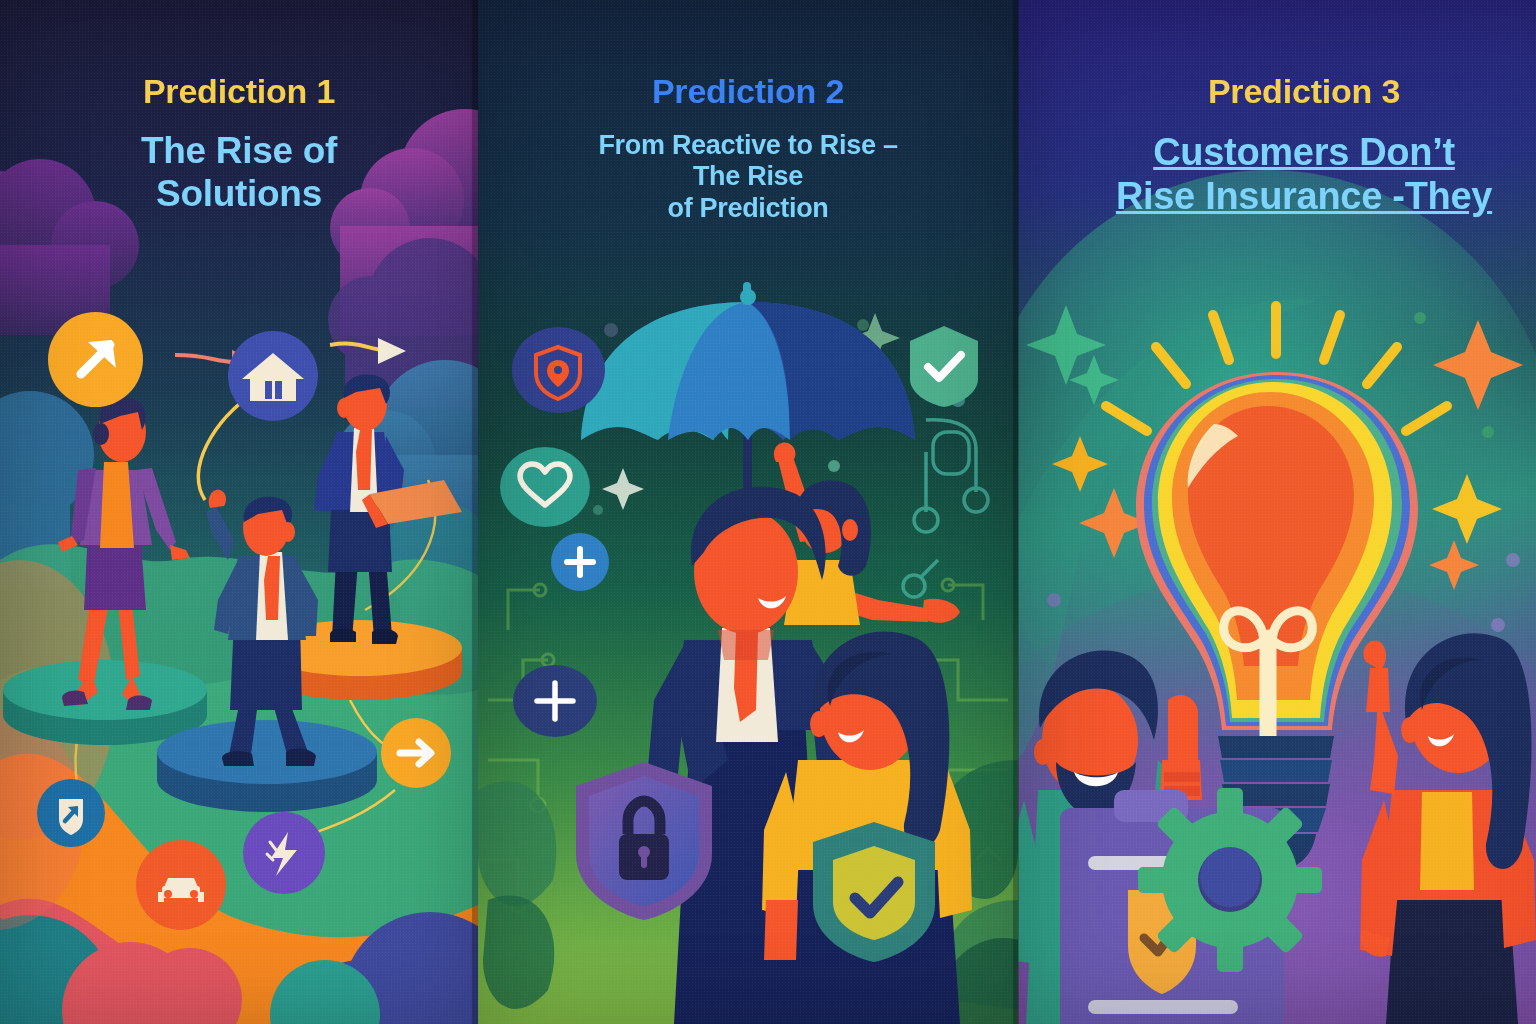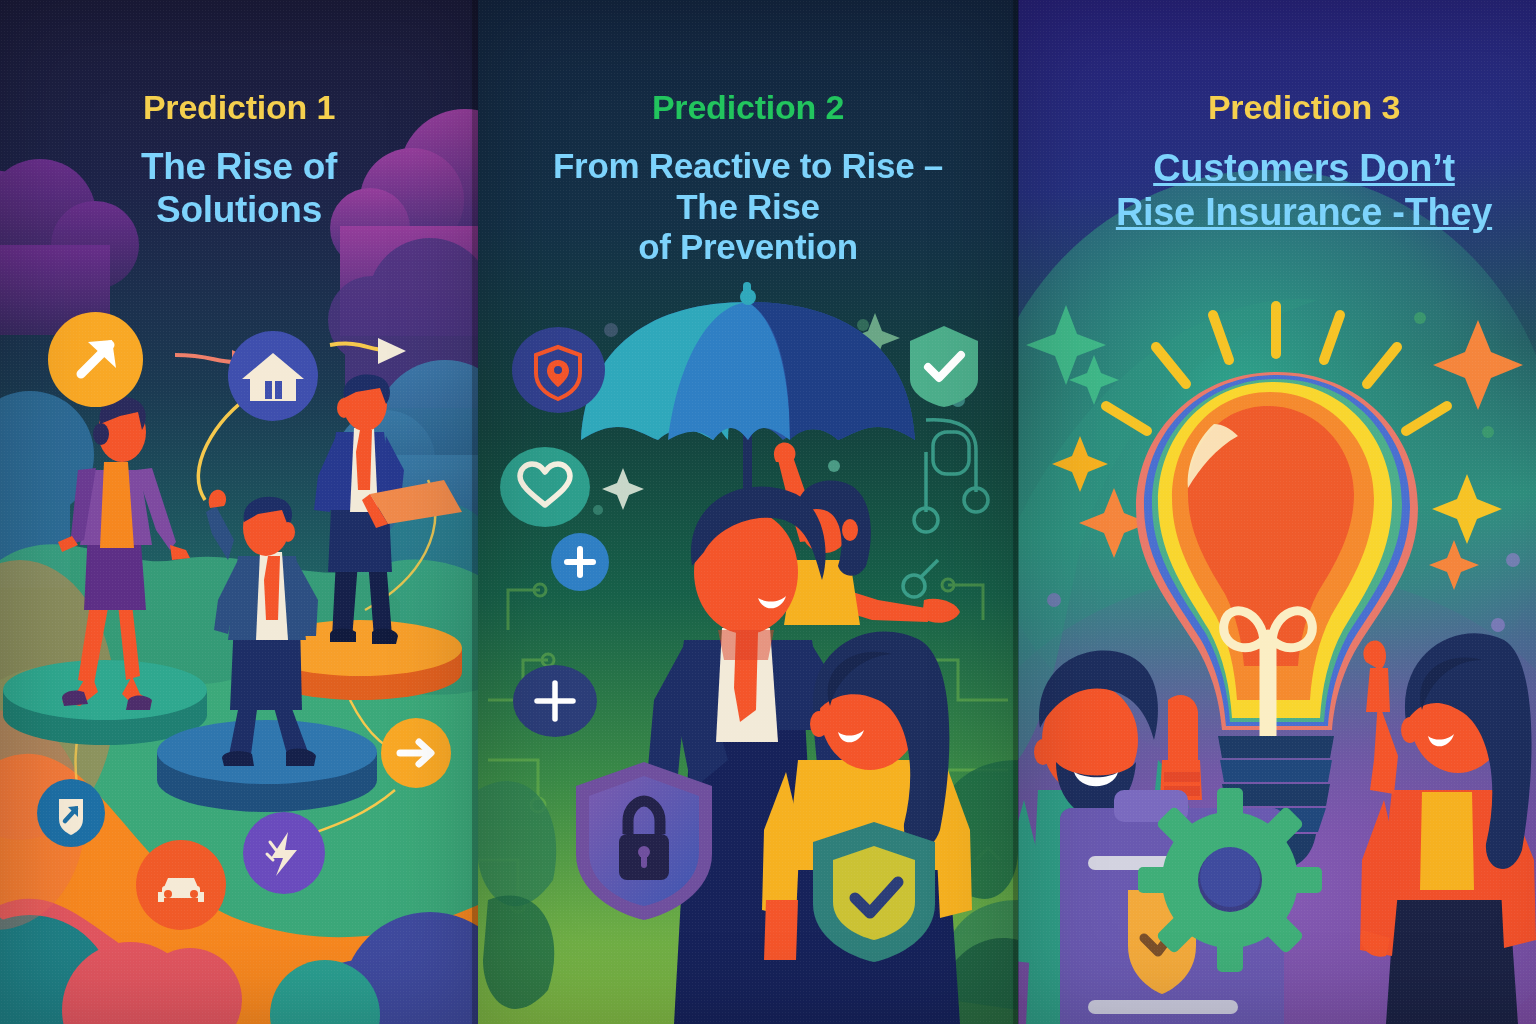--- a/index.html
+++ b/index.html
@@ -7,24 +7,24 @@
   #stage{position:relative;width:1536px;height:1024px;display:flex;}
 
   .panel{position:relative;height:1024px;overflow:hidden;flex:0 0 auto;}
   #p1{width:478px;}
   #p2{width:540px;}
   #p3{width:572px;}
 
   .bg{position:absolute;inset:0;}
 
   
-  .head{position:absolute;left:0;right:0;top:16px;z-index:60;text-align:center;padding-top:74px;}
+  .head{position:absolute;left:0;right:0;top:0;z-index:60;text-align:center;padding-top:74px;}
   .kicker{font-weight:bold;font-size:34px;letter-spacing:-.2px;line-height:1;margin-bottom:22px;}
   .title{font-weight:bold;color:#7dd3fc;font-size:37px;line-height:1.16;letter-spacing:-.3px;padding:0 18px;}
-  #p2 .title{font-size:35px;}
+  #p2 .title{font-size:27px;}
   #p3 .title{font-size:38px;padding:0 8px;text-decoration:underline;}
 
   
   .circ{position:absolute;border-radius:50%;}
   .ell{position:absolute;border-radius:50%;}
   svg{position:absolute;overflow:visible;}
   .noise{position:absolute;inset:0;pointer-events:none;opacity:.06;
     background-image:radial-gradient(rgba(255,255,255,.9) .7px, transparent .8px);
     background-size:3px 3px;}
   .vign{position:absolute;inset:0;pointer-events:none;
@@ -434,25 +434,25 @@
       <path d="M66 4 L127 24 L127 86 C127 120 90 139 66 144 C42 139 5 120 5 86 L5 24 Z" fill="#2f7f7a"></path>
       <path d="M66 28 L107 42 L107 84 C107 106 83 118 66 122 C49 118 25 106 25 84 L25 42 Z" fill="#cbc234"></path>
       <polyline points="47,80 62,95 90,64" fill="none" stroke="#2b3d78" stroke-width="11" stroke-linecap="round" stroke-linejoin="round"></polyline>
     </svg>
   </div>
 
   <div class="noise"></div>
   <div class="vign"></div>
 
   <div class="head">
-    <div class="kicker" style="color:#22c55e;">Prediction 2</div>
+    <div class="kicker" style="color:#3b82f6;">Prediction 2</div>
     <div class="title">
       <div>From Reactive to Rise –</div>
       <div>The Rise</div>
-      <div>of Prevention</div>
+      <div>of Prediction</div>
     </div>
   </div>
 </div>
 
 <div class="panel" id="p3">
   <div class="bg" style="background:linear-gradient(175deg,#272178 0%,#26307f 18%,#23525f 36%,#2f8f7e 50%,#4a6a92 64%,#6b4e9e 80%,#7a4ba0 100%);"></div>
 
   <svg width="518" height="1024" viewBox="0 0 518 1024">
     <defs>
       <radialGradient id="tealswirl" cx=".45" cy=".38" r=".62">

